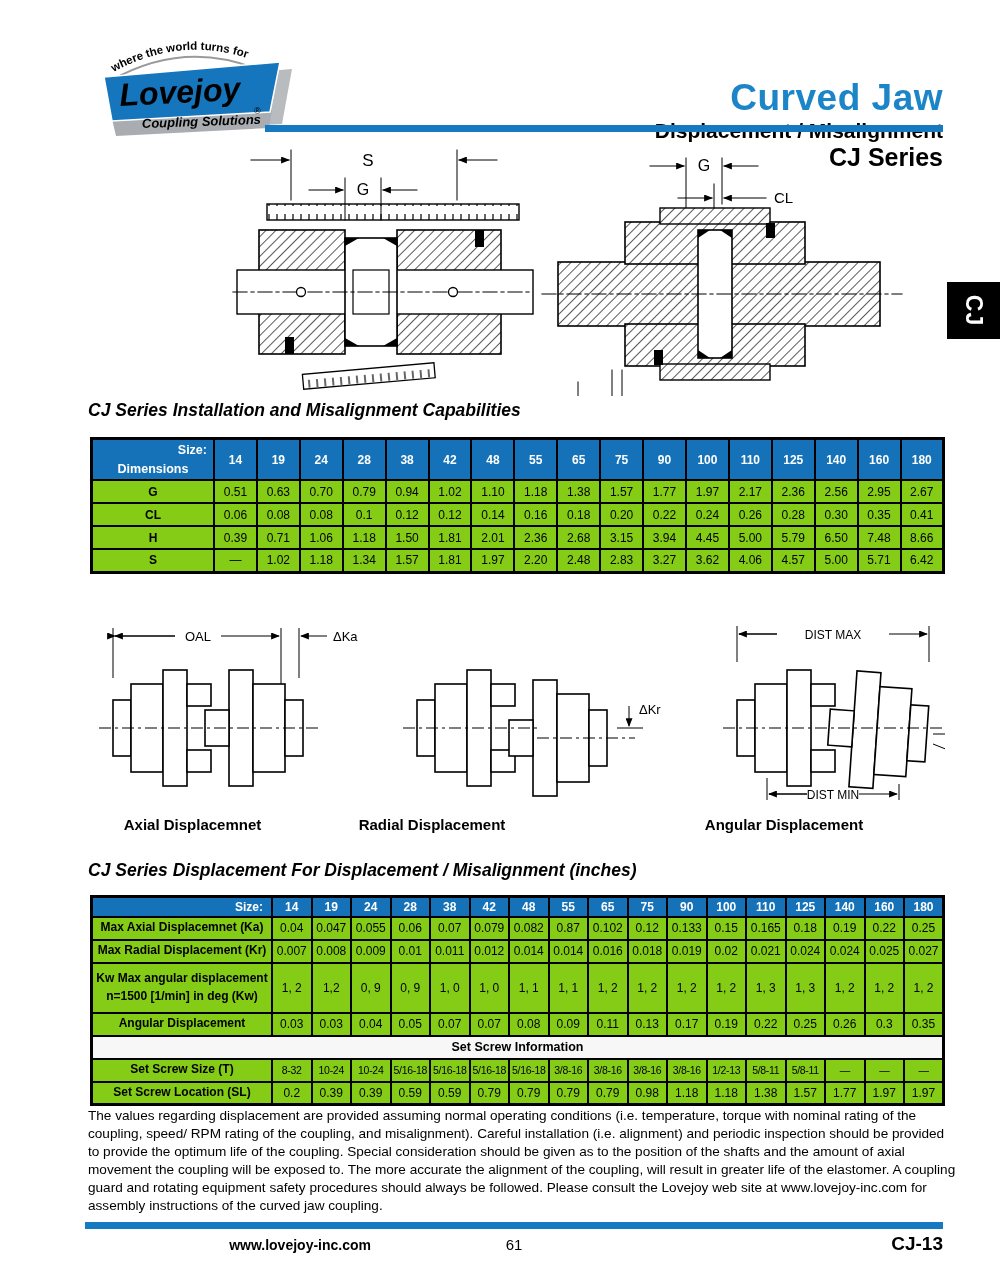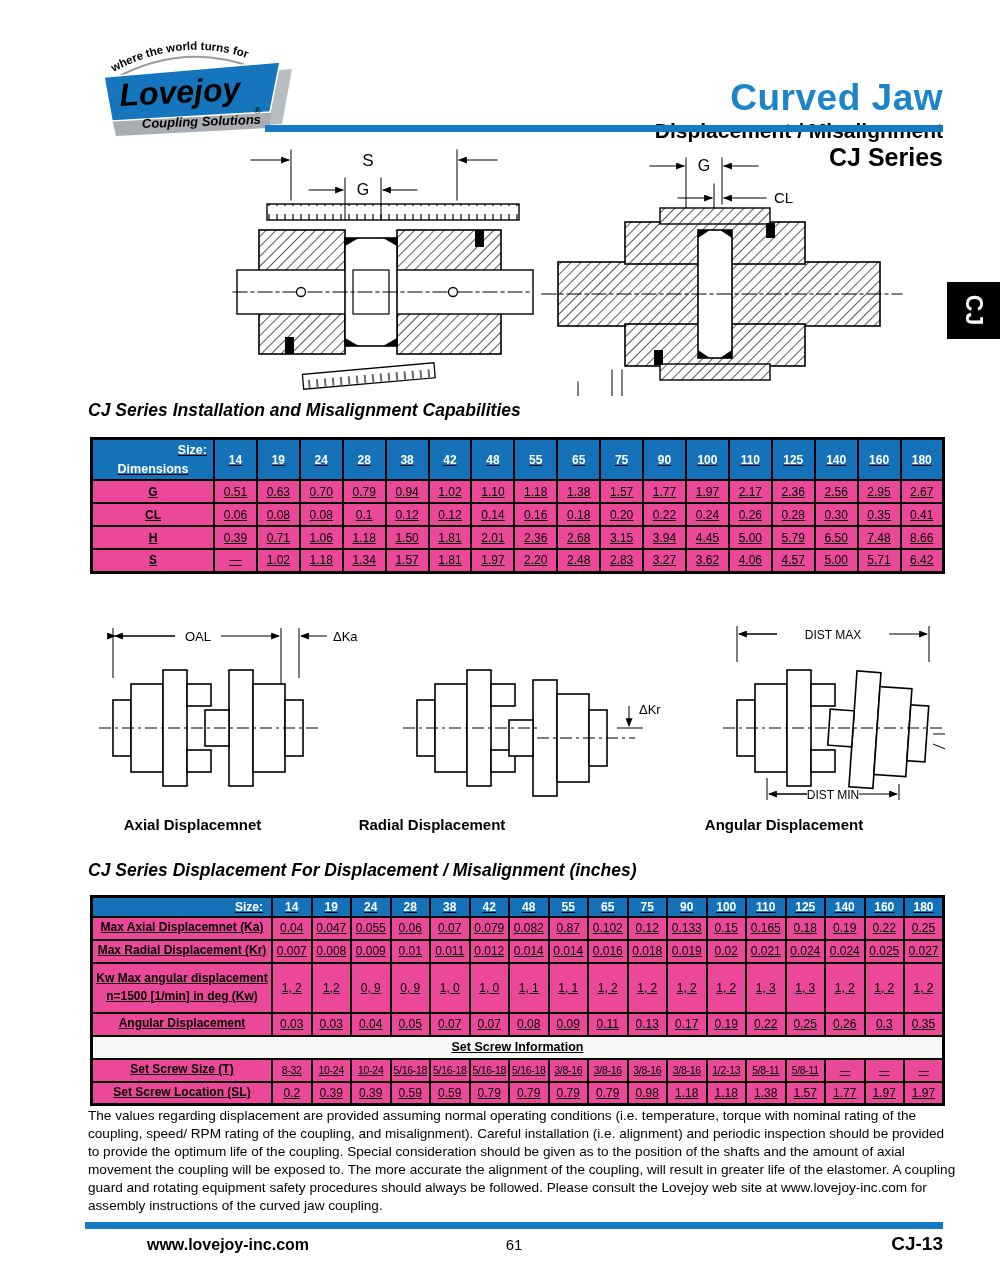--- a/index.html
+++ b/index.html
@@ -22,21 +22,21 @@
   svg text{font-family:"Liberation Sans", sans-serif;fill:#000;}
   .caption{position:absolute;top:816px;font-weight:bold;font-size:15px;text-align:center;}
   #cap-axial{left:105px;width:175px;}
   #cap-radial{left:342px;width:180px;}
   #cap-angular{left:688px;width:192px;}
   
   .sec{position:absolute;font-style:italic;font-weight:bold;font-size:17.5px;}
   #sec1{left:88px;top:400px;}
   #sec2{left:88px;top:860px;}
   
-  table.spec{position:absolute;border-collapse:collapse;table-layout:fixed;width:855px;background:#ec4899;border:3px solid #000;text-decoration:underline;}
+  table.spec{position:absolute;border-collapse:collapse;table-layout:fixed;width:855px;background:#84cc16;border:3px solid #000;}
   #t1{left:90px;top:437px;}
   #t2{left:90px;top:895px;}
   table.spec th,table.spec td{border:2px solid #000;text-align:center;vertical-align:middle;
         font-size:12px;padding:1px 0;}
   table.spec thead th{background:#1572b8;color:#fff;font-weight:bold;}
   #t1 .corner1{width:108px;padding:3px 6px;}
   .ctop{display:block;text-align:right;font-size:12.5px;}
   .cbot{display:block;text-align:center;margin-top:5px;font-size:12.5px;}
   #t1 tbody tr{height:23px;}
   #t1 tbody th{font-weight:bold;}
@@ -45,21 +45,21 @@
   #t2 tbody tr{height:23px;}
   #t2 tbody th.rl{font-weight:bold;font-size:12px;padding:2px 3px;line-height:1.15;}
   #t2 tr.tall{height:50px;}
   #t2 tr.tall th span{display:block;padding:2px 0;}
   #t2 td.band{font-weight:bold;background:#f7f7f7;height:18px;font-size:12.5px;}
   #t2 tr.small td{font-size:10.5px;letter-spacing:-0.3px;}
   
   #note{position:absolute;left:88px;top:1093px;width:870px;font-size:13.6px;line-height:1.33;}
   #foot-bar{position:absolute;left:85px;top:1222px;width:858px;height:7px;background:#1779c2;}
   #footer{position:absolute;left:85px;top:1233px;width:858px;display:flex;align-items:baseline;}
-  #foot-left{font-weight:bold;font-size:16px;flex:1;text-align:center;}
+  #foot-left{font-weight:bold;font-size:14px;flex:1;text-align:right;}
   #foot-center{font-size:15px;flex:1;text-align:center;}
   #foot-right{font-weight:bold;font-size:19px;flex:1;text-align:right;}
 </style>
 </head>
 <body>
 
 <div class="page">
 
   <svg id="logo" viewBox="0 0 215 115">
     <defs>

